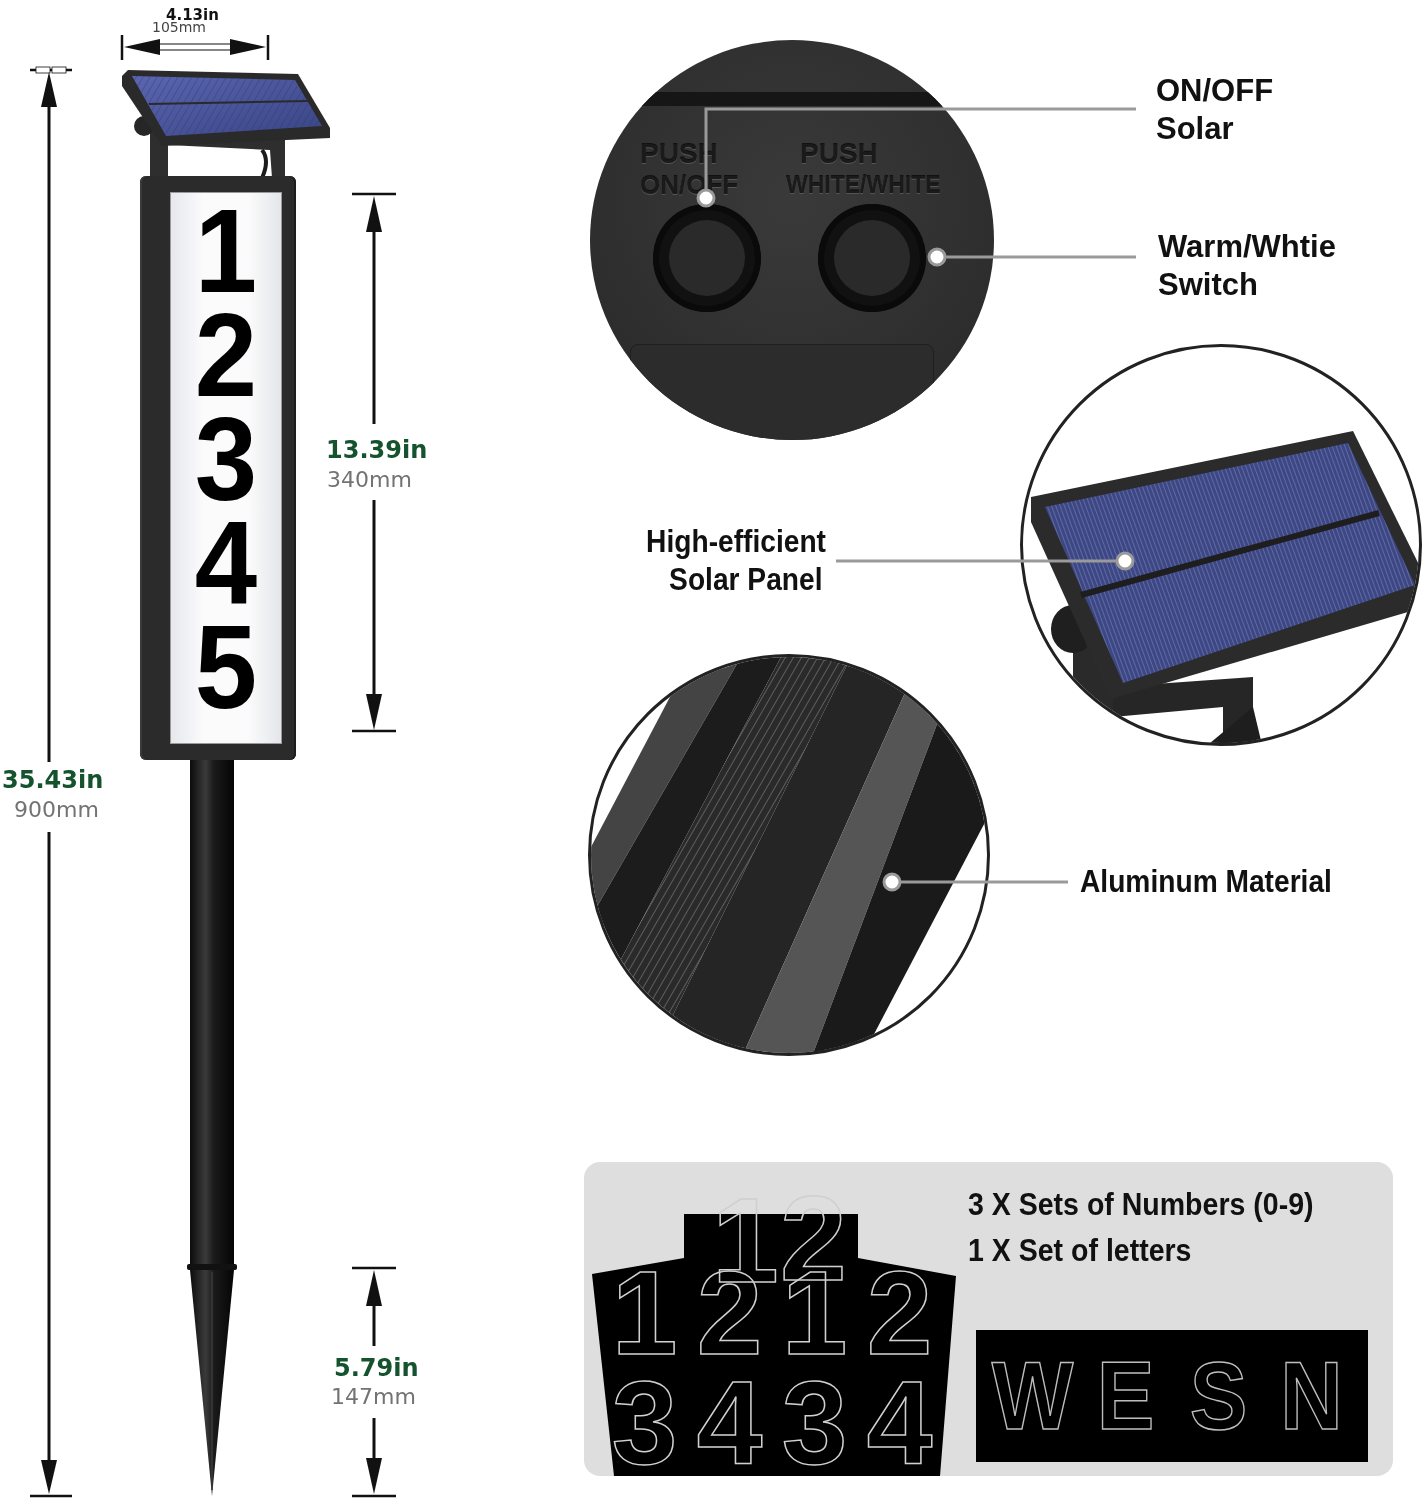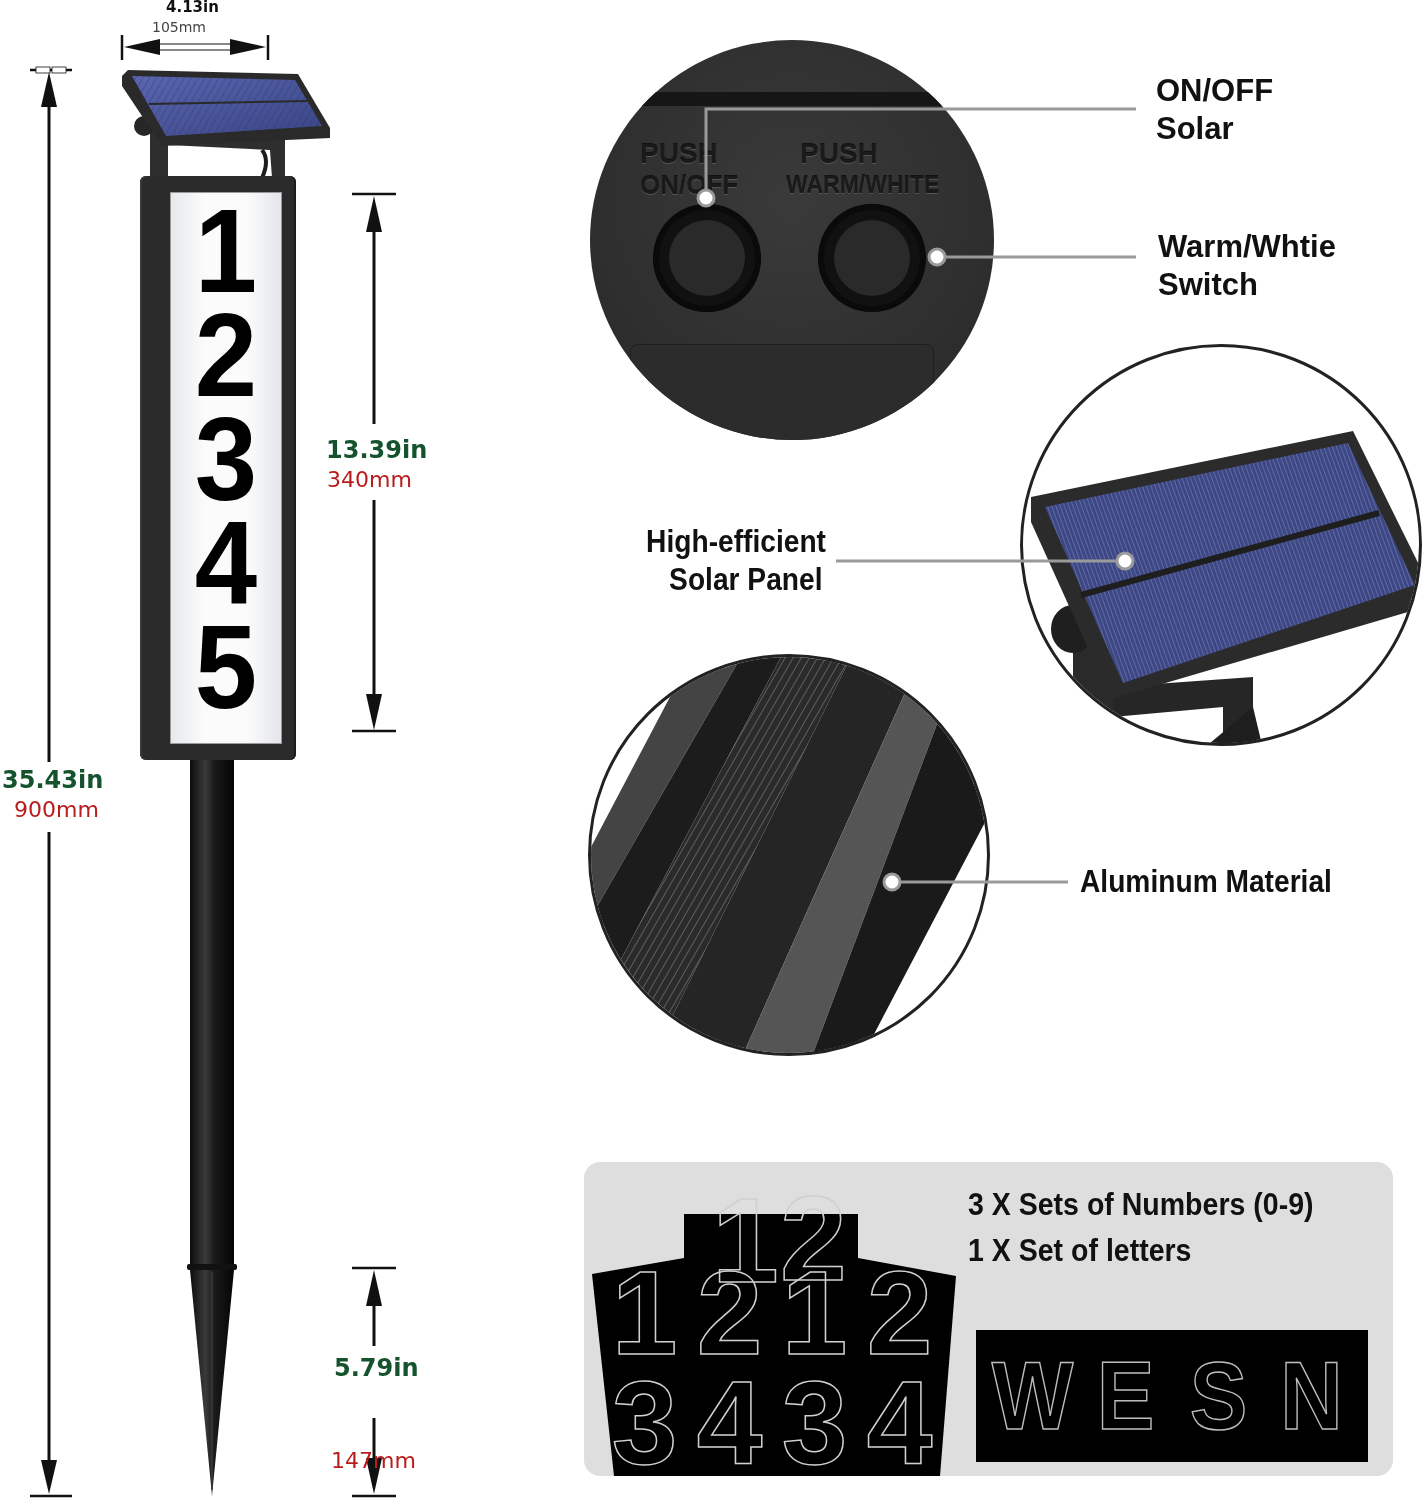--- a/index.html
+++ b/index.html
@@ -2,22 +2,22 @@
 <html><head>
 <meta charset="utf-8">
 <style>
   * { box-sizing: border-box; margin: 0; padding: 0; }
   html, body { width: 1426px; height: 1500px; background: #ffffff; overflow: hidden; }
   body { position: relative; font-family: "Liberation Sans", sans-serif; color: #111; }
   .abs { position: absolute; }
   svg.abs { overflow: visible; }
 
   .dim-in { font-family: "DejaVu Sans", sans-serif; font-weight: bold; font-size: 24px; color: #14532d; line-height: 1; white-space: nowrap; }
-  .dim-mm { font-family: "DejaVu Sans", sans-serif; font-size: 22px; color: #b91c1c; line-height: 1; white-space: nowrap; }
-  .dim-in-sm { font-family: "DejaVu Sans", sans-serif; font-weight: bold; font-size: 15px; color: #111; line-height: 1; }
+  .dim-mm { font-family: "DejaVu Sans", sans-serif; font-size: 22px; color: #737373; line-height: 1; white-space: nowrap; }
+  .dim-in-sm { font-family: "DejaVu Sans", sans-serif; font-weight: bold; font-size: 15px; color: #111; line-height: 1; margin-top: 8px; }
   .dim-mm-sm { font-family: "DejaVu Sans", sans-serif; font-size: 14px; color: #444; line-height: 1; }
 
   .callout { font-family: "Liberation Sans", sans-serif; font-weight: bold; font-size: 31px; line-height: 38px; color: #111; white-space: nowrap; }
   .narrow { font-family: "Liberation Sans", sans-serif; font-weight: bold; font-size: 32px; line-height: 38px; color: #111; white-space: nowrap; transform: scaleX(0.88); transform-origin: left center; }
   .narrow-r { transform-origin: right center; text-align: right; }
 
   .circle { border-radius: 50%; overflow: hidden; border: 3px solid #222; }
 
   .digit { font-family: "Liberation Sans", sans-serif; font-weight: bold; font-size: 118px; line-height: 104px; color: #000; text-align: center; width: 100%; display: block; transform: scaleX(0.95); }
 
@@ -69,21 +69,21 @@
 
   <svg class="abs" style="left:0; top:0;" width="1" height="1">
     <line x1="352" y1="1268" x2="396" y2="1268" stroke="#111" stroke-width="2.5"></line>
     <polygon points="374,1270 366,1306 382,1306" fill="#111"></polygon>
     <line x1="374" y1="1300" x2="374" y2="1346" stroke="#111" stroke-width="3"></line>
     <line x1="374" y1="1418" x2="374" y2="1462" stroke="#111" stroke-width="3"></line>
     <polygon points="374,1494 366,1458 382,1458" fill="#111"></polygon>
     <line x1="352" y1="1496" x2="396" y2="1496" stroke="#111" stroke-width="2.5"></line>
   </svg>
   <div class="abs dim-in" style="left:334px; top:1356px;">5.79in</div>
-  <div class="abs dim-mm" style="left:331px; top:1450px;">147mm</div>
+  <div class="abs dim-mm" style="left:331px; top:1386px;">147mm</div>
 
   <svg class="abs" style="left:0; top:0;" width="1" height="1">
     <defs>
       <linearGradient id="solarG" x1="0" y1="0" x2="1" y2="1">
         <stop offset="0" stop-color="#5a66b0"></stop>
         <stop offset="1" stop-color="#3a4585"></stop>
       </linearGradient>
       <pattern id="cellLines" width="6" height="6" patternUnits="userSpaceOnUse" patternTransform="rotate(30)">
         <line x1="0" y1="0" x2="0" y2="6" stroke="#2e3670" stroke-width="0.8"></line>
       </pattern>
@@ -125,21 +125,21 @@
   </svg>
 </div>
 
 <div class="abs circle" style="left:590px; top:40px; width:404px; height:400px; border:none; background: radial-gradient(circle at 50% 40%, #3a3a3a 0%, #2f2f2f 60%, #262626 100%);">
   <div class="abs" style="left:0; top:52px; width:404px; height:14px; background:#161616;"></div>
   <div class="abs" style="left:40px; top:304px; width:304px; height:110px; border:1px solid #1f1f1f; border-radius:8px; background:#2c2c2c;"></div>
 
   <div class="abs push-label" style="left:50px; top:100px; width:130px; font-size:28px;">PUSH</div>
   <div class="abs push-label" style="left:50px; top:132px; width:130px; font-size:26px;">ON/OFF</div>
   <div class="abs push-label" style="left:210px; top:100px; width:150px; font-size:28px;">PUSH</div>
-  <div class="abs push-label" style="left:196px; top:134px; width:180px; font-size:23px;">WARM/WHITE</div>
+  <div class="abs push-label" style="left:196px; top:134px; width:180px; font-size:23px;">WHITE/WHITE</div>
 
   <div class="abs" style="left:63px; top:164px; width:108px; height:108px; border-radius:50%; background:#111; box-shadow: inset 0 0 0 6px #0a0a0a;">
     <div style="position:absolute; left:16px; top:16px; width:76px; height:76px; border-radius:50%; background:#2a2a2a;"></div>
   </div>
   <div class="abs" style="left:228px; top:164px; width:108px; height:108px; border-radius:50%; background:#111; box-shadow: inset 0 0 0 6px #0a0a0a;">
     <div style="position:absolute; left:16px; top:16px; width:76px; height:76px; border-radius:50%; background:#2a2a2a;"></div>
   </div>
 </div>
 
 <svg class="abs" style="left:0; top:0;" width="1" height="1">

